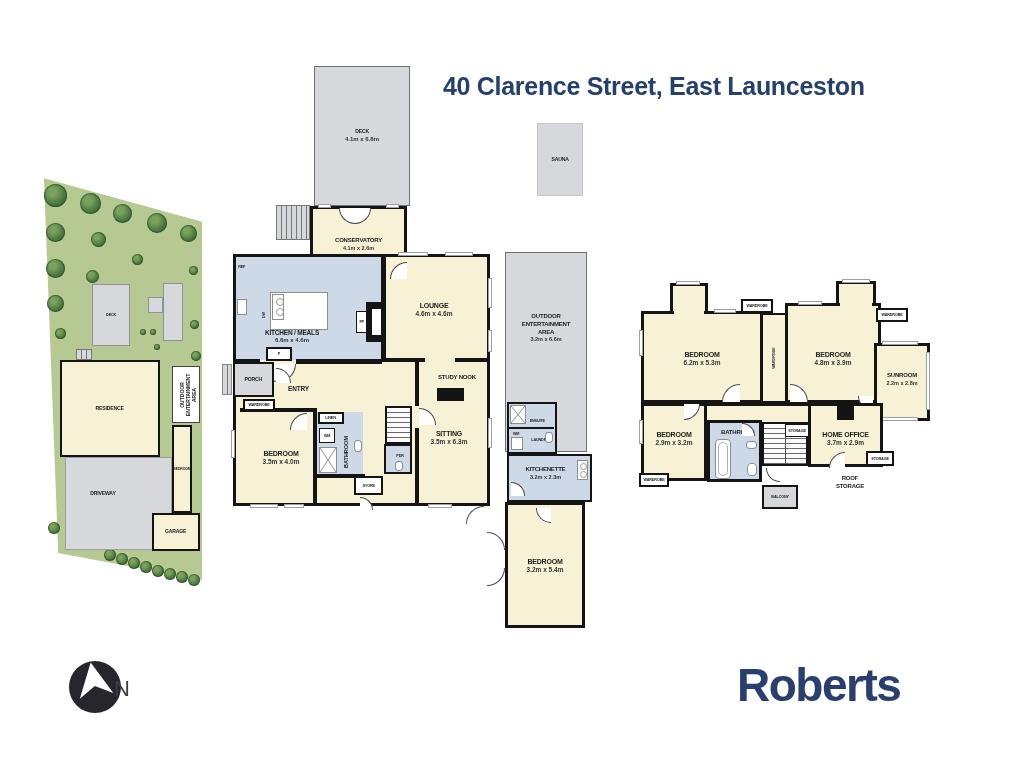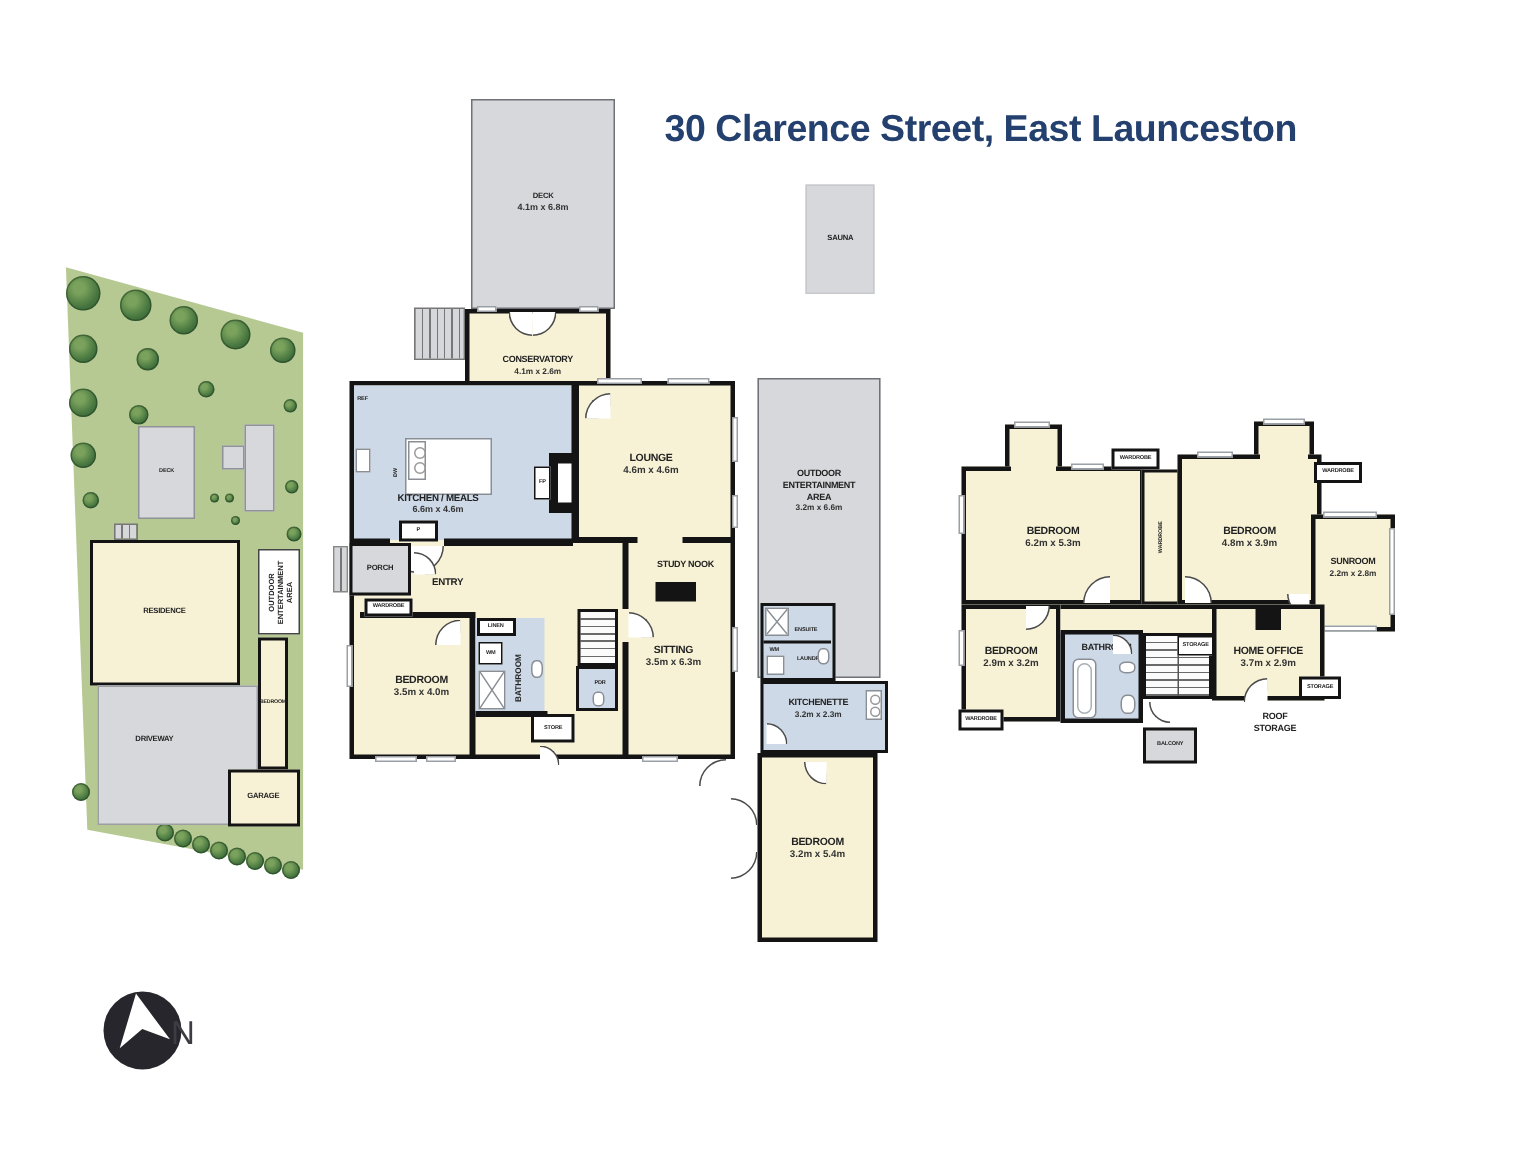--- a/index.html
+++ b/index.html
@@ -38,21 +38,22 @@
        clip-path:polygon(1.2% 1.5%, 98.8% 12.1%, 98.8% 99%, 10% 92.5%);}
   .tree{position:absolute;border-radius:50%;
         background:radial-gradient(circle at 38% 35%,#7aa25c 0 18%,#47763f 60%,#2f5a33 100%);
         box-shadow:inset 0 0 0 1px rgba(26,54,28,.45);}
 </style>
 </head>
 <body>
 
 <div class="canvas">
 
-  <div class="title" style="left:443px;top:72px;">30 Clarence Street, East Launceston</div>
+  <div class="title" style="left:443px;top:72px;">40 Clarence Street, East Launceston</div>
+  <div class="logo" style="left:737px;top:658px;">Roberts</div>
 
   <div class="abs tint-grey ctr" style="left:537px;top:123px;width:46px;height:73px;border:1px solid #c6c8cb;">
     <span class="lbl lbl-sm">SAUNA</span>
   </div>
 
   <div class="abs" style="left:42px;top:172px;width:162px;height:412px;">
     <div class="lot" style="left:0;top:0;width:162px;height:412px;"></div>
 
     <i class="tree" style="left:2px;top:12px;width:23px;height:23px;"></i>
     <i class="tree" style="left:38px;top:21px;width:21px;height:21px;"></i>

